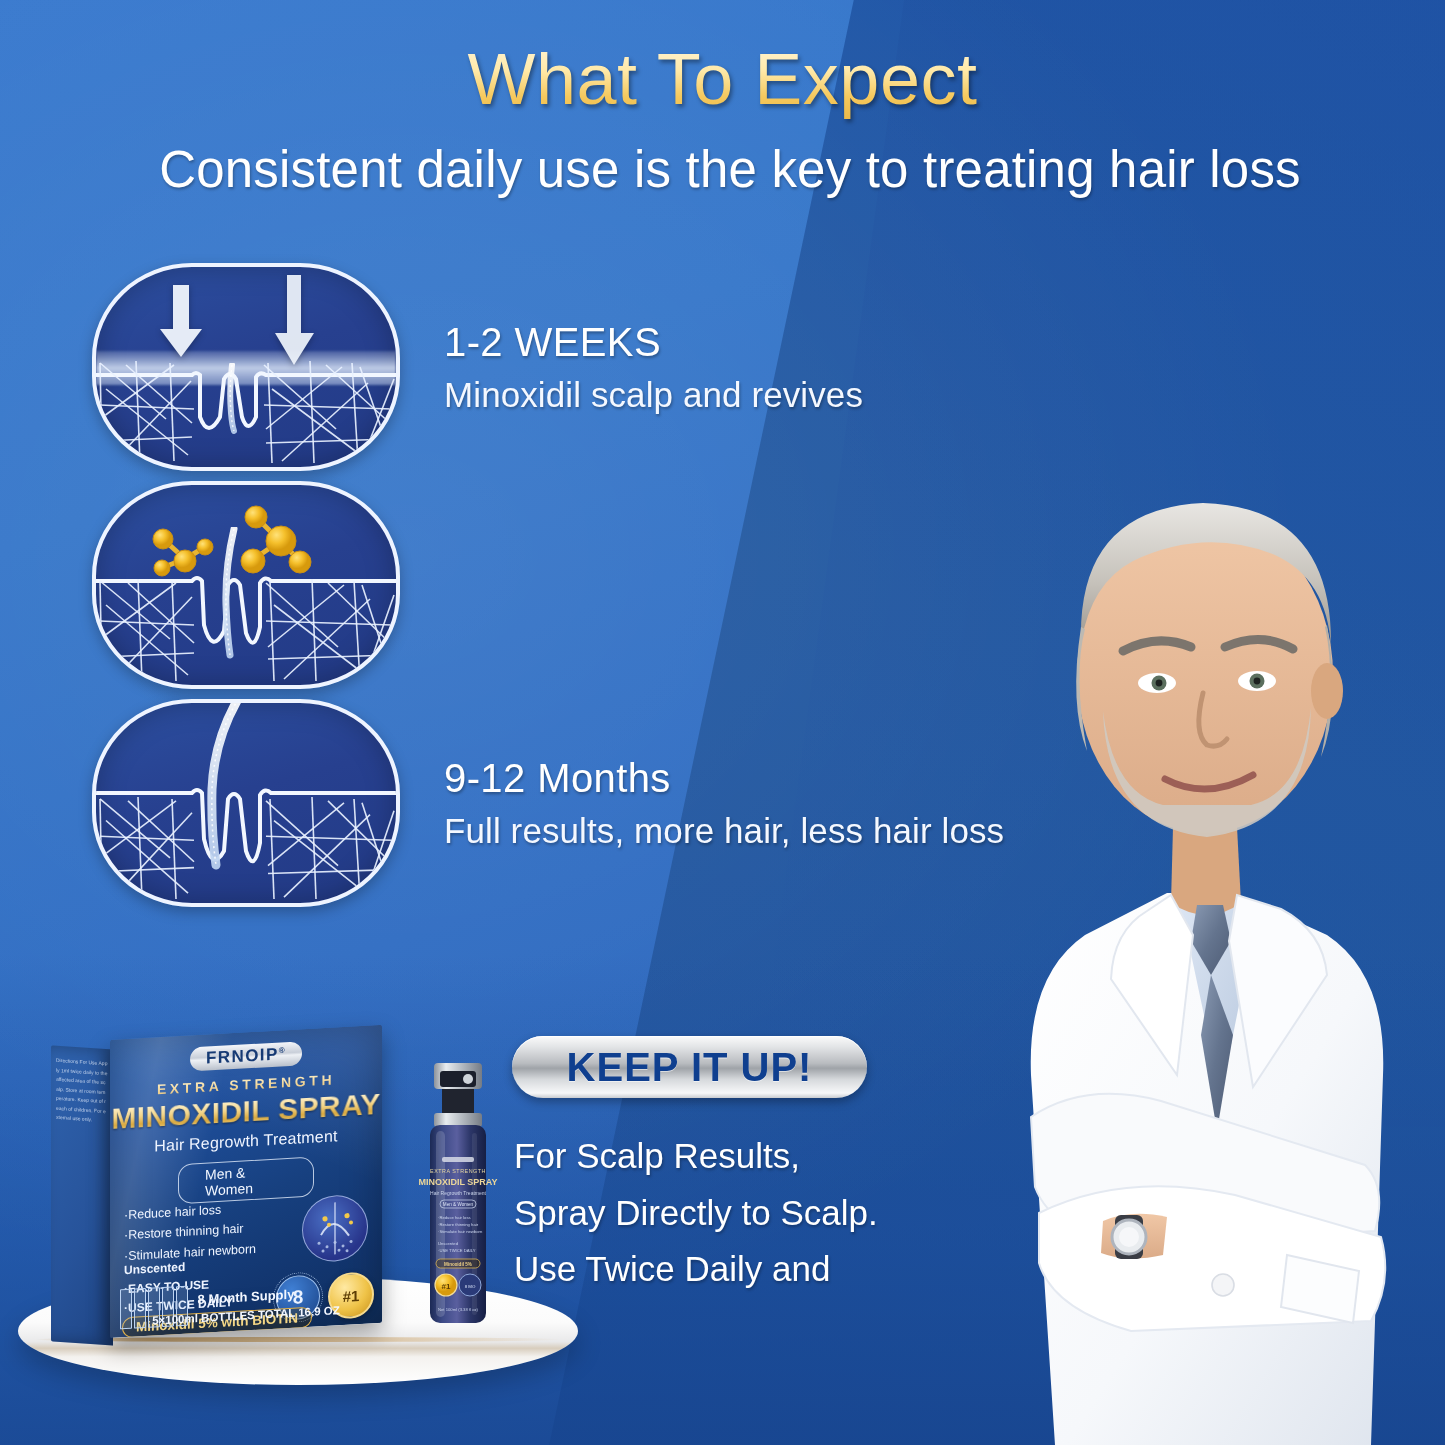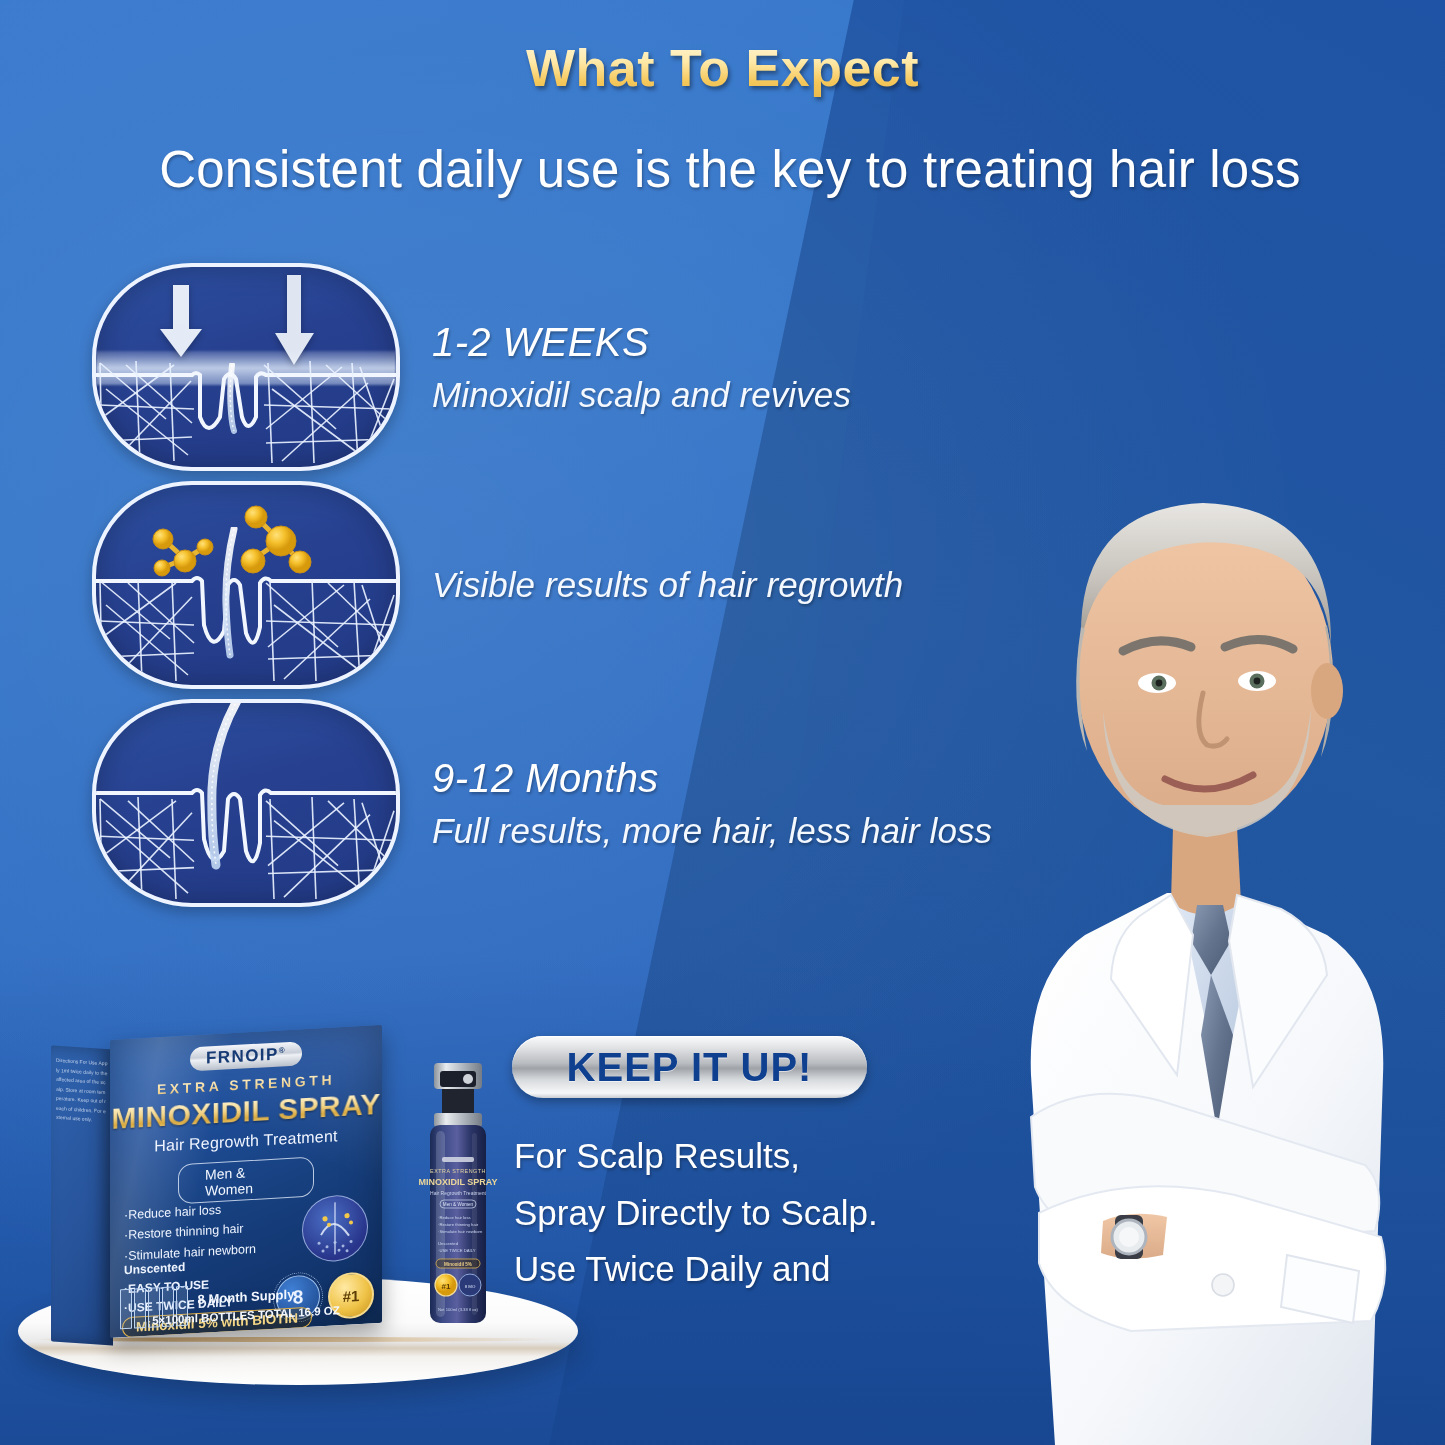--- a/index.html
+++ b/index.html
@@ -31,21 +31,21 @@
     background:linear-gradient(180deg,rgba(25,73,150,0) 0%,rgba(25,73,150,.55) 60%,rgba(23,68,142,.8) 100%);
   }
   .bg-vign{
     position:absolute;inset:0;
     background:radial-gradient(ellipse at 28% 38%, rgba(255,255,255,.07), rgba(0,0,0,0) 62%);
   }
 
   
   .title{
     position:absolute;left:0;right:0;top:38px;text-align:center;
-    font-size:52px;font-weight:bold;letter-spacing:.5px;
+    font-size:72px;font-weight:normal;letter-spacing:.5px;
     background:linear-gradient(180deg,#fff6dd 0%,#ffe9a8 40%,#f5c85c 72%,#eab94a 100%);
     -webkit-background-clip:text;background-clip:text;color:transparent;
     -webkit-text-fill-color:transparent;
     filter:drop-shadow(2px 3px 2px rgba(0,0,0,.38));
   }
   .subtitle{
     position:absolute;left:0;right:0;top:140px;text-align:center;
     font-size:51px;color:#ffffff;font-weight:normal;letter-spacing:.2px;
     text-shadow:1px 2px 3px rgba(0,0,0,.30);
     padding-left:15px;
@@ -72,21 +72,21 @@
     filter:blur(1.2px);
   }
   .arrow{position:absolute;}
   .arrow svg{display:block;filter:drop-shadow(0 2px 3px rgba(0,0,0,.3));}
   .hair{position:absolute;}
   .hair svg{display:block;}
   .mol{position:absolute;}
   .mol circle{fill:url(#goldgrad);stroke:#c98f16;stroke-width:1;}
   .mol line{stroke:#e8b531;stroke-width:5;stroke-linecap:round;}
 
-  .tcopy{margin-left:32px;font-style:italic;}
+  .tcopy{margin-left:44px;}
   .theading{
     font-size:40px;color:#ffffff;letter-spacing:.4px;margin-bottom:10px;
     text-shadow:1px 2px 3px rgba(0,0,0,.32);
   }
   .tdesc{
     font-size:35px;color:#f4f8ff;letter-spacing:.1px;
     text-shadow:1px 2px 3px rgba(0,0,0,.32);
   }
 
   
@@ -399,21 +399,20 @@
               <line x1="44" y1="38" x2="18" y2="56"></line>
               <line x1="44" y1="38" x2="64" y2="58"></line>
             <circle cx="20" cy="14" r="11"></circle>
               <circle cx="45" cy="38" r="15"></circle>
               <circle cx="17" cy="58" r="12"></circle>
               <circle cx="64" cy="59" r="11"></circle>
           </svg>
         </div>
       </div>
       <div class="tcopy">
-        <div class="tdesc">Visible results of hair regrowth</div>
       </div>
     </div>
 
     <div class="trow">
       <div class="diagram">
         <svg class="skinline" viewBox="0 0 300 200" width="300" height="200">
           <path d="M0 90 L96 90 Q101 84 106 90 L108 136 Q116 170 128 148 L132 96 Q138 86 144 96 L150 148 Q158 172 164 140 L164 92 Q169 84 175 90 L300 90"></path>
         </svg>
         <svg class="mesh" viewBox="0 0 300 110" width="300" height="110" preserveAspectRatio="none">
           <g>

